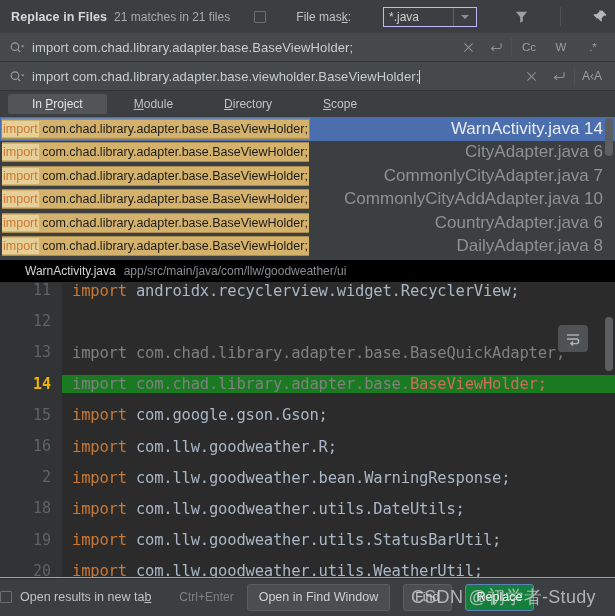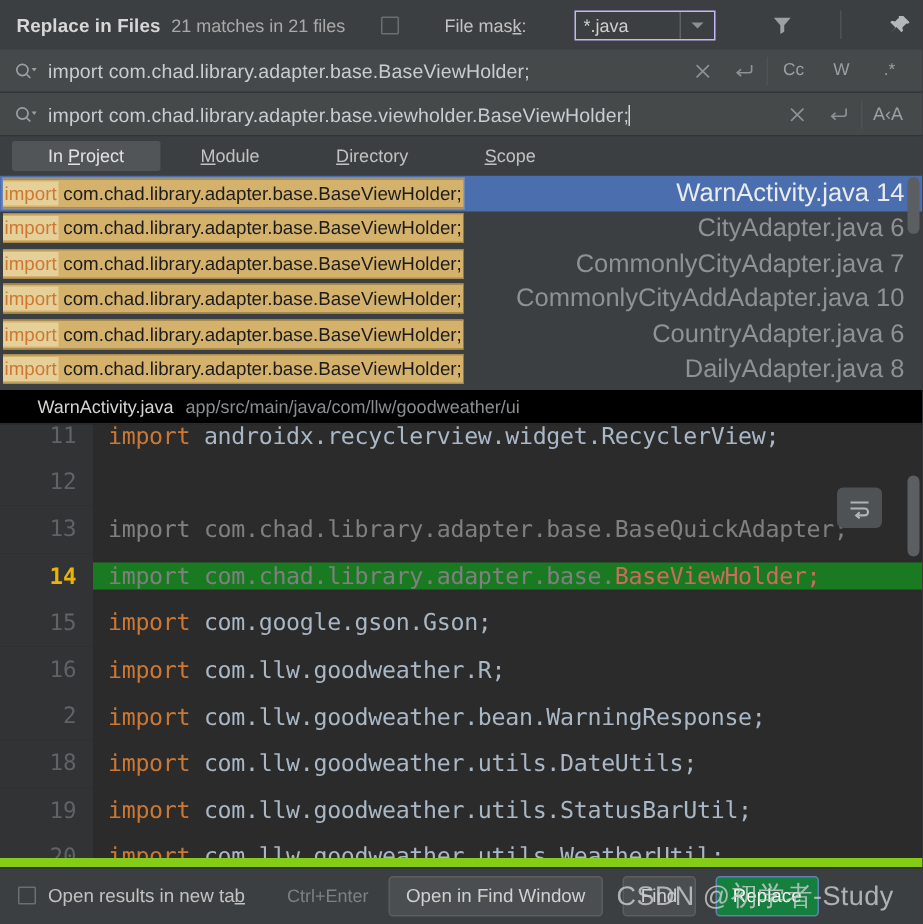--- a/index.html
+++ b/index.html
@@ -73,21 +73,21 @@
   .ctext{flex:1;font-size:15.5px;white-space:nowrap;padding-left:10px;color:#a9b7c6;letter-spacing:-0.2px;}
   .cline.hl .ctext{background:#1a7a22;}
   .cline.hl{}
   .kw{color:#cc7832;}
   .dim{color:#808080;}
   .red{color:#cc6c5c;}
   .code-scroll{position:absolute;right:2px;top:34px;width:8px;height:54px;background:#5b5f61;border-radius:4px;}
   .wrapbtn{position:absolute;right:27px;top:42px;width:30px;height:27px;background:#4e5254;border-radius:4px;display:flex;align-items:center;justify-content:center;}
 
   
-  .bottom{height:38px;min-height:38px;display:flex;align-items:center;background:#3c3f41;border-top:6px solid #84cc16;padding-left:12px;position:relative;}
+  .bottom{height:38px;min-height:38px;display:flex;align-items:center;background:#3c3f41;border-top:1px solid #84cc16;position:relative;}
   .bcb-label{font-size:12.5px;color:#c2c2c2;margin-left:8px;}
   .bcb-label u{text-decoration:underline;}
   .shortcut{font-size:12px;color:#7d8183;margin-left:28px;}
   .btn{height:25px;display:flex;align-items:center;justify-content:center;padding:0 11px;font-size:12.5px;border:1px solid #5a5e60;border-radius:3px;color:#d0d0d0;background:#4a4e50;margin-left:13px;white-space:nowrap;}
   .btn.primary{background:#15803d;border-color:#5e7fb8;color:#ffffff;}
   .watermark{position:absolute;left:411px;top:50%;transform:translateY(-50%);font-size:18px;color:#c8cccd;opacity:.82;white-space:nowrap;pointer-events:none;letter-spacing:.3px;}
   .shadowline{position:absolute;left:0;right:0;top:0;height:1px;background:#2e3133;}
 </style>
 </head>
 <body>

